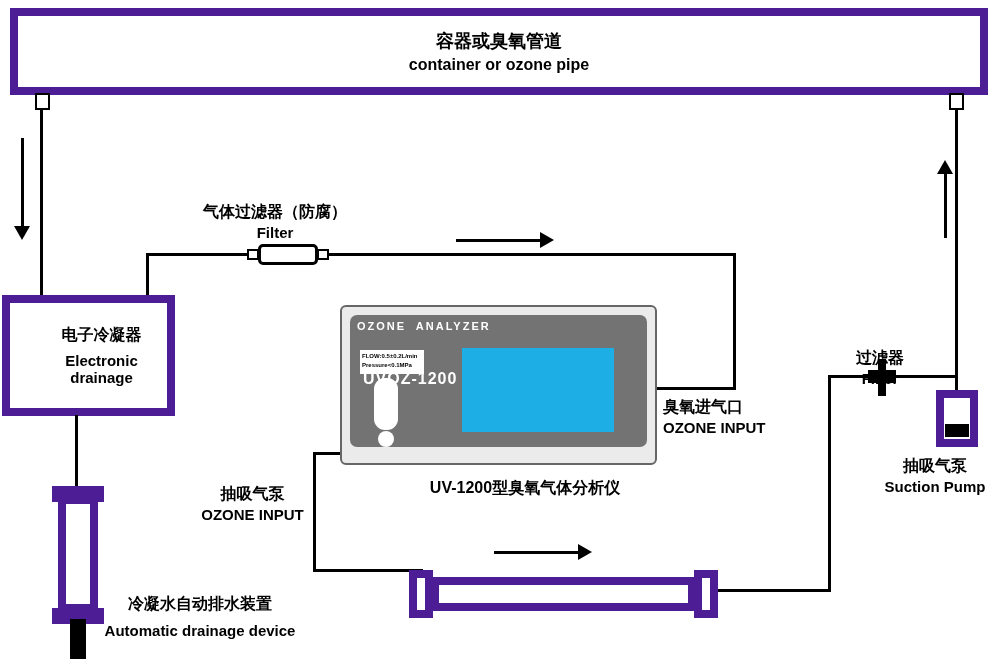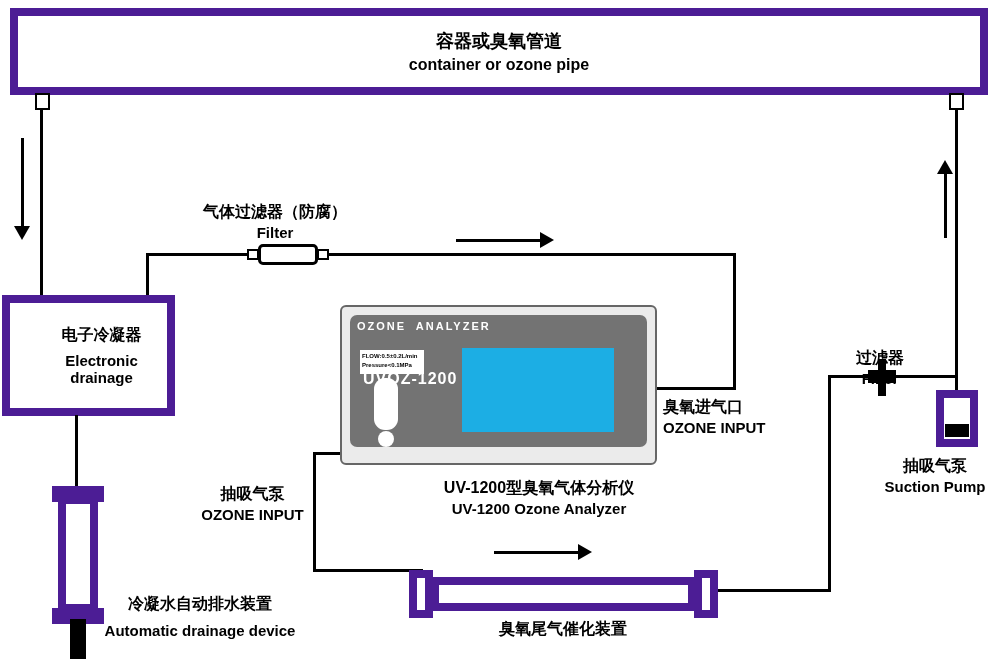--- a/index.html
+++ b/index.html
@@ -108,42 +108,40 @@
       <div class="an-model">UVOZ-1200</div>
       <div class="an-spec">
         <div>FLOW:0.5±0.2L/min</div>
         <div>Pressure&lt;0.1MPa</div>
       </div>
       <div class="an-tube"></div>
       <div class="an-ball"></div>
       <div class="an-screen"></div>
     </div>
   </div>
-  <div class="lbl" style="left:389px; top:478px; width:300px;">
+  <div class="lbl" style="left:375px; top:478px; width:300px;">
     <div class="t-zh">UV-1200型臭氧气体分析仪</div>
-    <div class="t-en">UV-1200 Ozone Analyzer</div>
   </div>
 
   <div class="line" style="left:313px; top:452px; width:27px; height:3px;"></div>
   <div class="line" style="left:313px; top:452px; width:3px; height:120px;"></div>
   <div class="line" style="left:313px; top:569px; width:110px; height:3px;"></div>
 
   <div class="lbl" style="left:180px; top:484px; width:145px;">
     <div class="t-zh">抽吸气泵</div>
     <div class="t-en">OZONE INPUT</div>
   </div>
 
   <div class="line" style="left:494px; top:551px; width:84px; height:3px;"></div>
   <div class="ah-right" style="left:578px; top:544px;"></div>
 
   <div class="box" style="left:431px; top:577px; width:265px; height:34px;"></div>
   <div class="box" style="left:409px; top:570px; width:24px; height:48px;"></div>
   <div class="box" style="left:694px; top:570px; width:24px; height:48px;"></div>
   <div class="lbl" style="left:413px; top:619px; width:300px;">
-    <div class="t-zh">臭氧尾气催化装置</div>
   </div>
 
   <div class="line" style="left:718px; top:589px; width:113px; height:3px;"></div>
   <div class="line" style="left:828px; top:375px; width:3px; height:217px;"></div>
   <div class="line" style="left:828px; top:375px; width:129px; height:3px;"></div>
 
   <div class="cross-v"></div>
   <div class="cross-h"></div>
   <div class="lbl" style="left:830px; top:328px; width:100px;margin-top:20px;">
     <div class="t-zh">过滤器</div>

